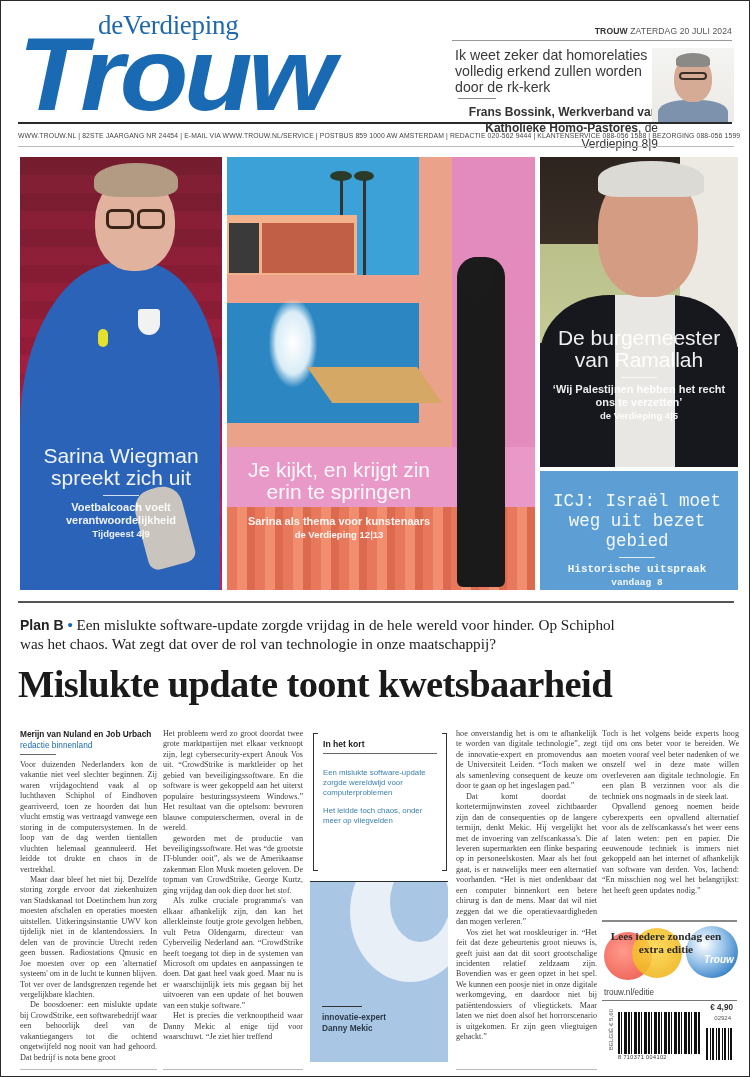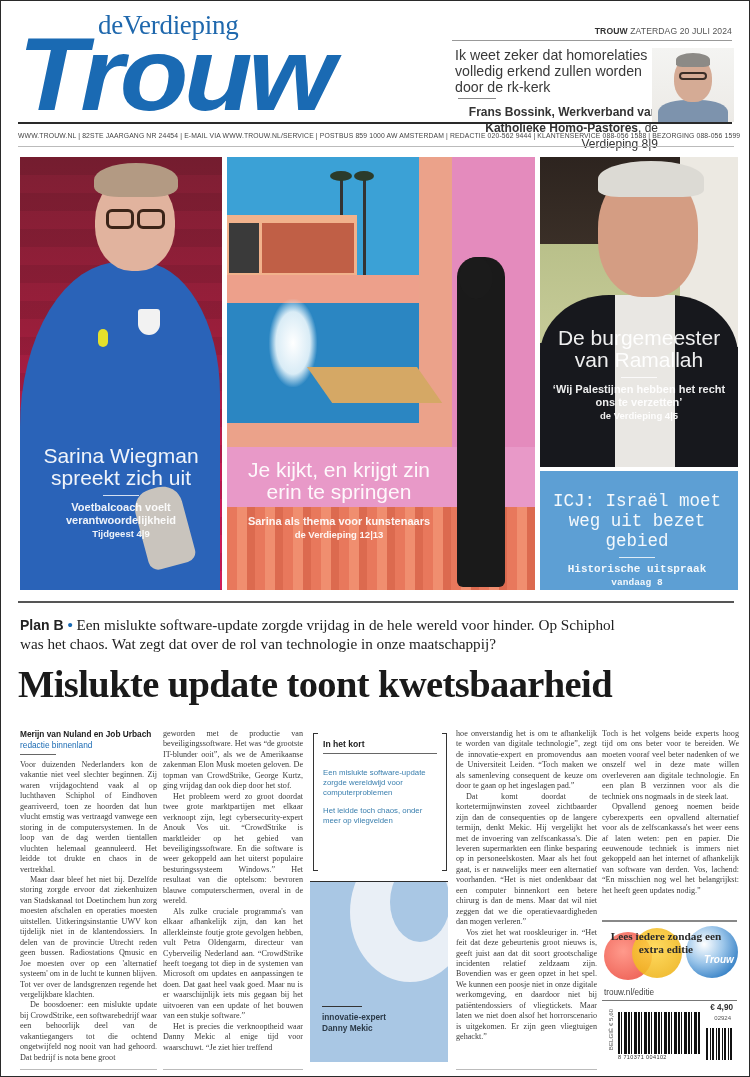--- a/index.html
+++ b/index.html
@@ -253,22 +253,22 @@
 <div class="byline-rule"></div>
 
 <div class="col c1">
   <p>Voor duizenden Nederlanders kon de vakantie niet veel slechter beginnen. Zij waren vrijdagochtend vaak al op luchthaven Schiphol of Eindhoven gearriveerd, toen ze hoorden dat hun vlucht ernstig was vertraagd vanwege een storing in de computersystemen. In de loop van de dag werden tientallen vluchten helemaal geannuleerd. Het leidde tot drukte en chaos in de vertrekhal.</p>
   <p>Maar daar bleef het niet bij. Dezelfde storing zorgde ervoor dat ziekenhuizen van Stadskanaal tot Doetinchem hun zorg moesten afschalen en operaties moesten uitstellen. Uitkeringsinstantie UWV kon tijdelijk niet in de klantendossiers. In delen van de provincie Utrecht reden geen bussen. Radiostations Qmusic en Joe moesten over op een 'alternatief systeem' om in de lucht te kunnen blijven. Tot ver over de landsgrenzen regende het vergelijkbare klachten.</p>
   <p>De boosdoener: een mislukte update bij CrowdStrike, een softwarebedrijf waar een behoorlijk deel van de vakantiegangers tot die ochtend ongetwijfeld nog nooit van had gehoord. Dat bedrijf is nota bene groot</p>
 </div>
 <div class="col-foot" style="left:20px; width:137px;"></div>
 
 <div class="col c2">
+  <p>Het probleem werd zo groot doordat twee grote marktpartijen met elkaar verknoopt zijn, legt cybersecurity-expert Anouk Vos uit. “CrowdStrike is marktleider op het gebied van beveiligingssoftware. En die software is weer gekoppeld aan het uiterst populaire besturingssysteem Windows.” Het resultaat van die optelsom: bevroren blauwe computerschermen, overal in de wereld.</p>
   <p>geworden met de productie van beveiligingssoftware. Het was “de grootste IT-blunder ooit”, als we de Amerikaanse zakenman Elon Musk moeten geloven. De topman van CrowdStrike, George Kurtz, ging vrijdag dan ook diep door het stof.</p>
-  <p>Het probleem werd zo groot doordat twee grote marktpartijen met elkaar verknoopt zijn, legt cybersecurity-expert Anouk Vos uit. “CrowdStrike is marktleider op het gebied van beveiligingssoftware. En die software is weer gekoppeld aan het uiterst populaire besturingssysteem Windows.” Het resultaat van die optelsom: bevroren blauwe computerschermen, overal in de wereld.</p>
   <p>Als zulke cruciale programma's van elkaar afhankelijk zijn, dan kan het allerkleinste foutje grote gevolgen hebben, vult Petra Oldengarm, directeur van Cyberveilig Nederland aan. “CrowdStrike heeft toegang tot diep in de systemen van Microsoft om updates en aanpassingen te doen. Dat gaat heel vaak goed. Maar nu is er waarschijnlijk iets mis gegaan bij het uitvoeren van een update of het bouwen van een stukje software.”</p>
   <p>Het is precies die verknooptheid waar Danny Mekic al enige tijd voor waarschuwt. “Je ziet hier treffend</p>
 </div>
 <div class="col-foot" style="left:163px; width:140px;"></div>
 
 <div class="kort">
   <div class="kort-br-l"></div>
   <div class="kort-br-r"></div>
   <div class="kort-title">In het kort</div>
   <div class="kort-rule"></div>

